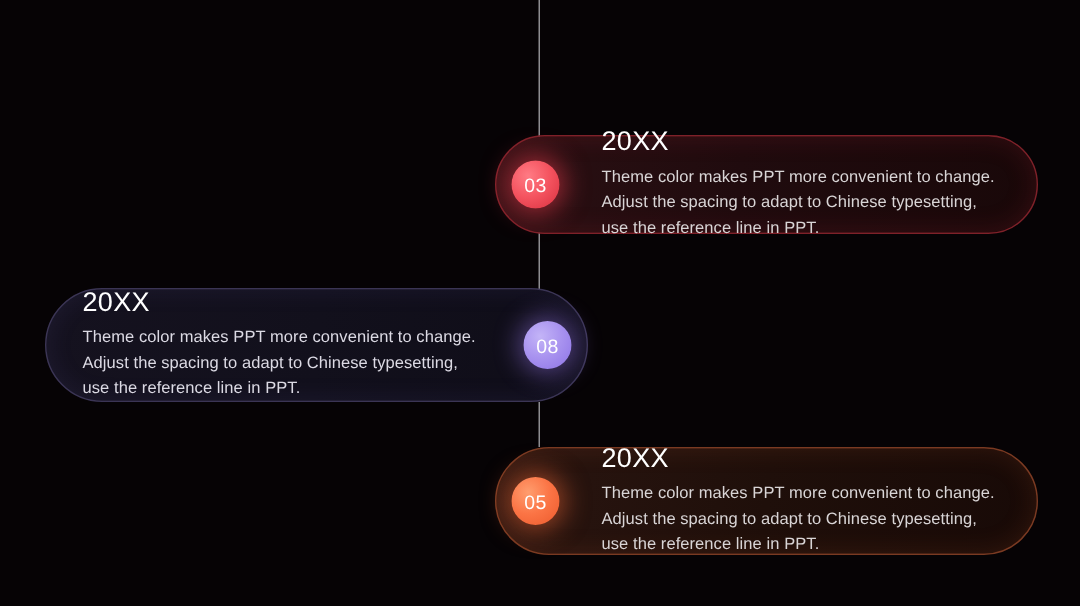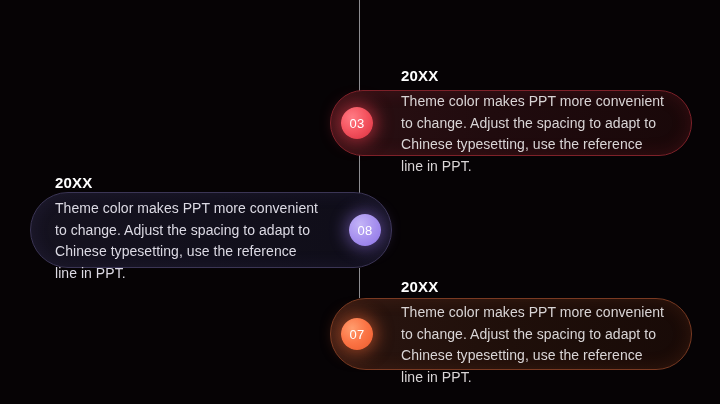--- a/index.html
+++ b/index.html
@@ -110,29 +110,29 @@
   
   .card-text {
     flex: 1 1 auto;
     min-width: 0;
   }
   .card-03 .card-text,
   .card-05 .card-text { margin-left: 28px; }
   .card-04 .card-text { margin-right: 28px; }
 
   .card-year {
-    font-size: 15px;
-    font-weight: bold;
+    font-size: 18px;
+    font-weight: normal;
     color: #ffffff;
     letter-spacing: 0.2px;
     margin: 0 0 6px 0;
     line-height: 1.1;
   }
   .card-body {
-    font-size: 14px;
+    font-size: 11px;
     line-height: 1.55;
     color: #d9d5d6;
     margin: 0;
     max-width: 283px;
     letter-spacing: 0.05px;
   }
   .card-04 .card-body { color: #dcdae4; }
 </style>
 </head>
 <body>
@@ -153,20 +153,20 @@
 
   <div class="card card-04">
     <div class="card-text">
       <div class="card-year">20XX</div>
       <div class="card-body">Theme color makes PPT more convenient to change. Adjust the spacing to adapt to Chinese typesetting, use the reference line in PPT.</div>
     </div>
     <div class="badge badge-04">08</div>
   </div>
 
   <div class="card card-05">
-    <div class="badge badge-05">07</div>
+    <div class="badge badge-05">05</div>
     <div class="card-text">
       <div class="card-year">20XX</div>
       <div class="card-body">Theme color makes PPT more convenient to change. Adjust the spacing to adapt to Chinese typesetting, use the reference line in PPT.</div>
     </div>
   </div>
 
 </div>
 
 </body></html>

